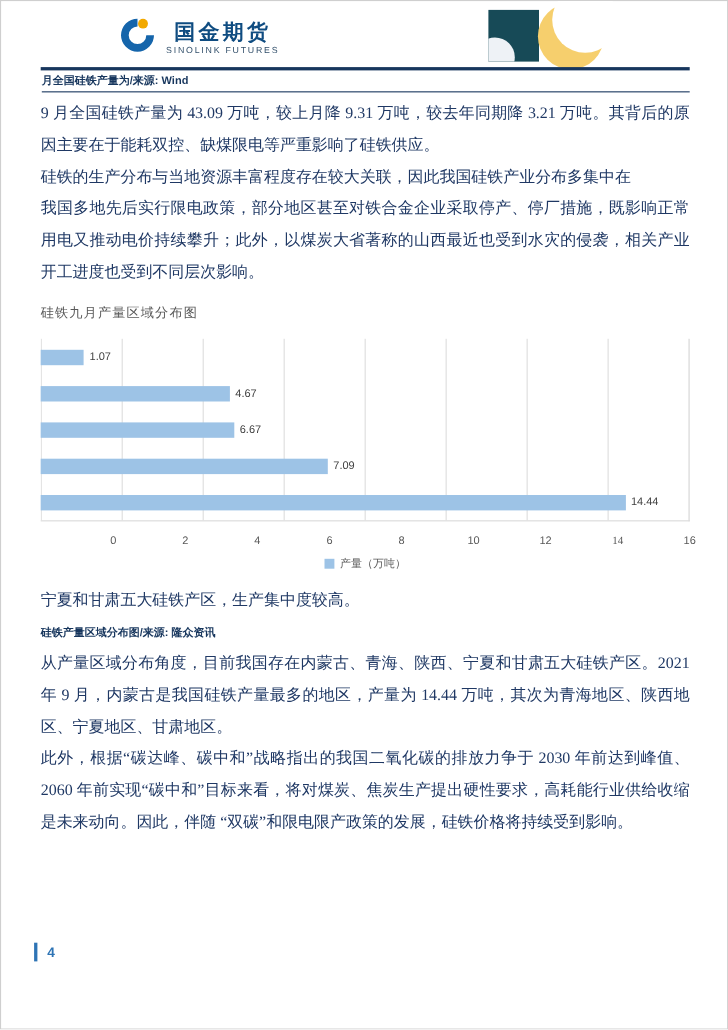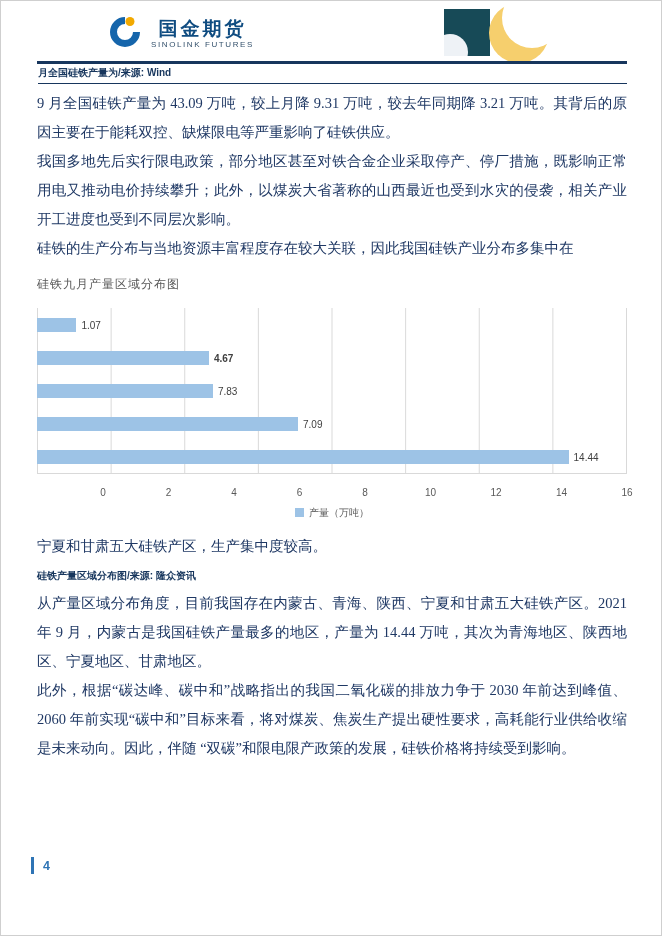--- a/index.html
+++ b/index.html
@@ -84,58 +84,58 @@
   <div class="deco-square">
     <span class="cut"></span>
   </div>
   <div class="deco-crescent"></div>
 
   <div class="header-rule"></div>
   <div class="top-caption">月全国硅铁产量为/来源: Wind</div>
 
   <div class="content">
     <p>9 月全国硅铁产量为 43.09 万吨，较上月降 9.31 万吨，较去年同期降 3.21 万吨。其背后的原因主要在于能耗双控、缺煤限电等严重影响了硅铁供应。</p>
+    <p>硅铁的生产分布与当地资源丰富程度存在较大关联，因此我国硅铁产业分布多集中在</p>
     <p>我国多地先后实行限电政策，部分地区甚至对铁合金企业采取停产、停厂措施，既影响正常用电又推动电价持续攀升；此外，以煤炭大省著称的山西最近也受到水灾的侵袭，相关产业开工进度也受到不同层次影响。</p>
-    <p>硅铁的生产分布与当地资源丰富程度存在较大关联，因此我国硅铁产业分布多集中在</p>
 
     <div class="chart">
       <div class="chart-title">硅铁九月产量区域分布图</div>
       <div class="chart-plot">
         <div class="chart-area">
             <div class="bar-row">
               <div class="bar" style="width: 6.6875%; background: rgb(157, 195, 230);"></div>
               <span class="bar-val" style="left: 6.6875%;">1.07</span>
             </div>
             <div class="bar-row">
               <div class="bar" style="width: 29.1875%; background: rgb(157, 195, 230);"></div>
-              <span class="bar-val" style="left: 29.1875%; font-weight: bold;">4.67</span>
+              <span class="bar-val" style="left: 29.1875%;">4.67</span>
             </div>
             <div class="bar-row">
               <div class="bar" style="width: 29.875%; background: rgb(157, 195, 230);"></div>
-              <span class="bar-val" style="left: 29.875%;">7.83</span>
+              <span class="bar-val" style="left: 29.875%;">6.67</span>
             </div>
             <div class="bar-row">
               <div class="bar" style="width: 44.3125%; background: rgb(157, 195, 230);"></div>
               <span class="bar-val" style="left: 44.3125%;">7.09</span>
             </div>
             <div class="bar-row">
               <div class="bar" style="width: 90.25%; background: rgb(157, 195, 230);"></div>
               <span class="bar-val" style="left: 90.25%;">14.44</span>
             </div>
           </div>
       </div>
       <div class="chart-xaxis">
           <span class="xtick" style="left: 0%;">0</span>
           <span class="xtick" style="left: 12.5%;">2</span>
           <span class="xtick" style="left: 25%;">4</span>
           <span class="xtick" style="left: 37.5%;">6</span>
           <span class="xtick" style="left: 50%;">8</span>
           <span class="xtick" style="left: 62.5%;">10</span>
           <span class="xtick" style="left: 75%;">12</span>
-          <span class="xtick" style="left: 87.5%;">14</span>
+          <span class="xtick" style="left: 87.5%; font-family: Liberation Serif, serif;">14</span>
           <span class="xtick" style="left: 100%;">16</span>
         </div>
       <div class="chart-legend">
         <span class="legend-swatch" style="background: rgb(157, 195, 230);"></span>
         <span>产量（万吨）</span>
       </div>
     </div>
 
     <p>宁夏和甘肃五大硅铁产区，生产集中度较高。</p>
     <div class="mini-caption">硅铁产量区域分布图/来源: 隆众资讯</div>

